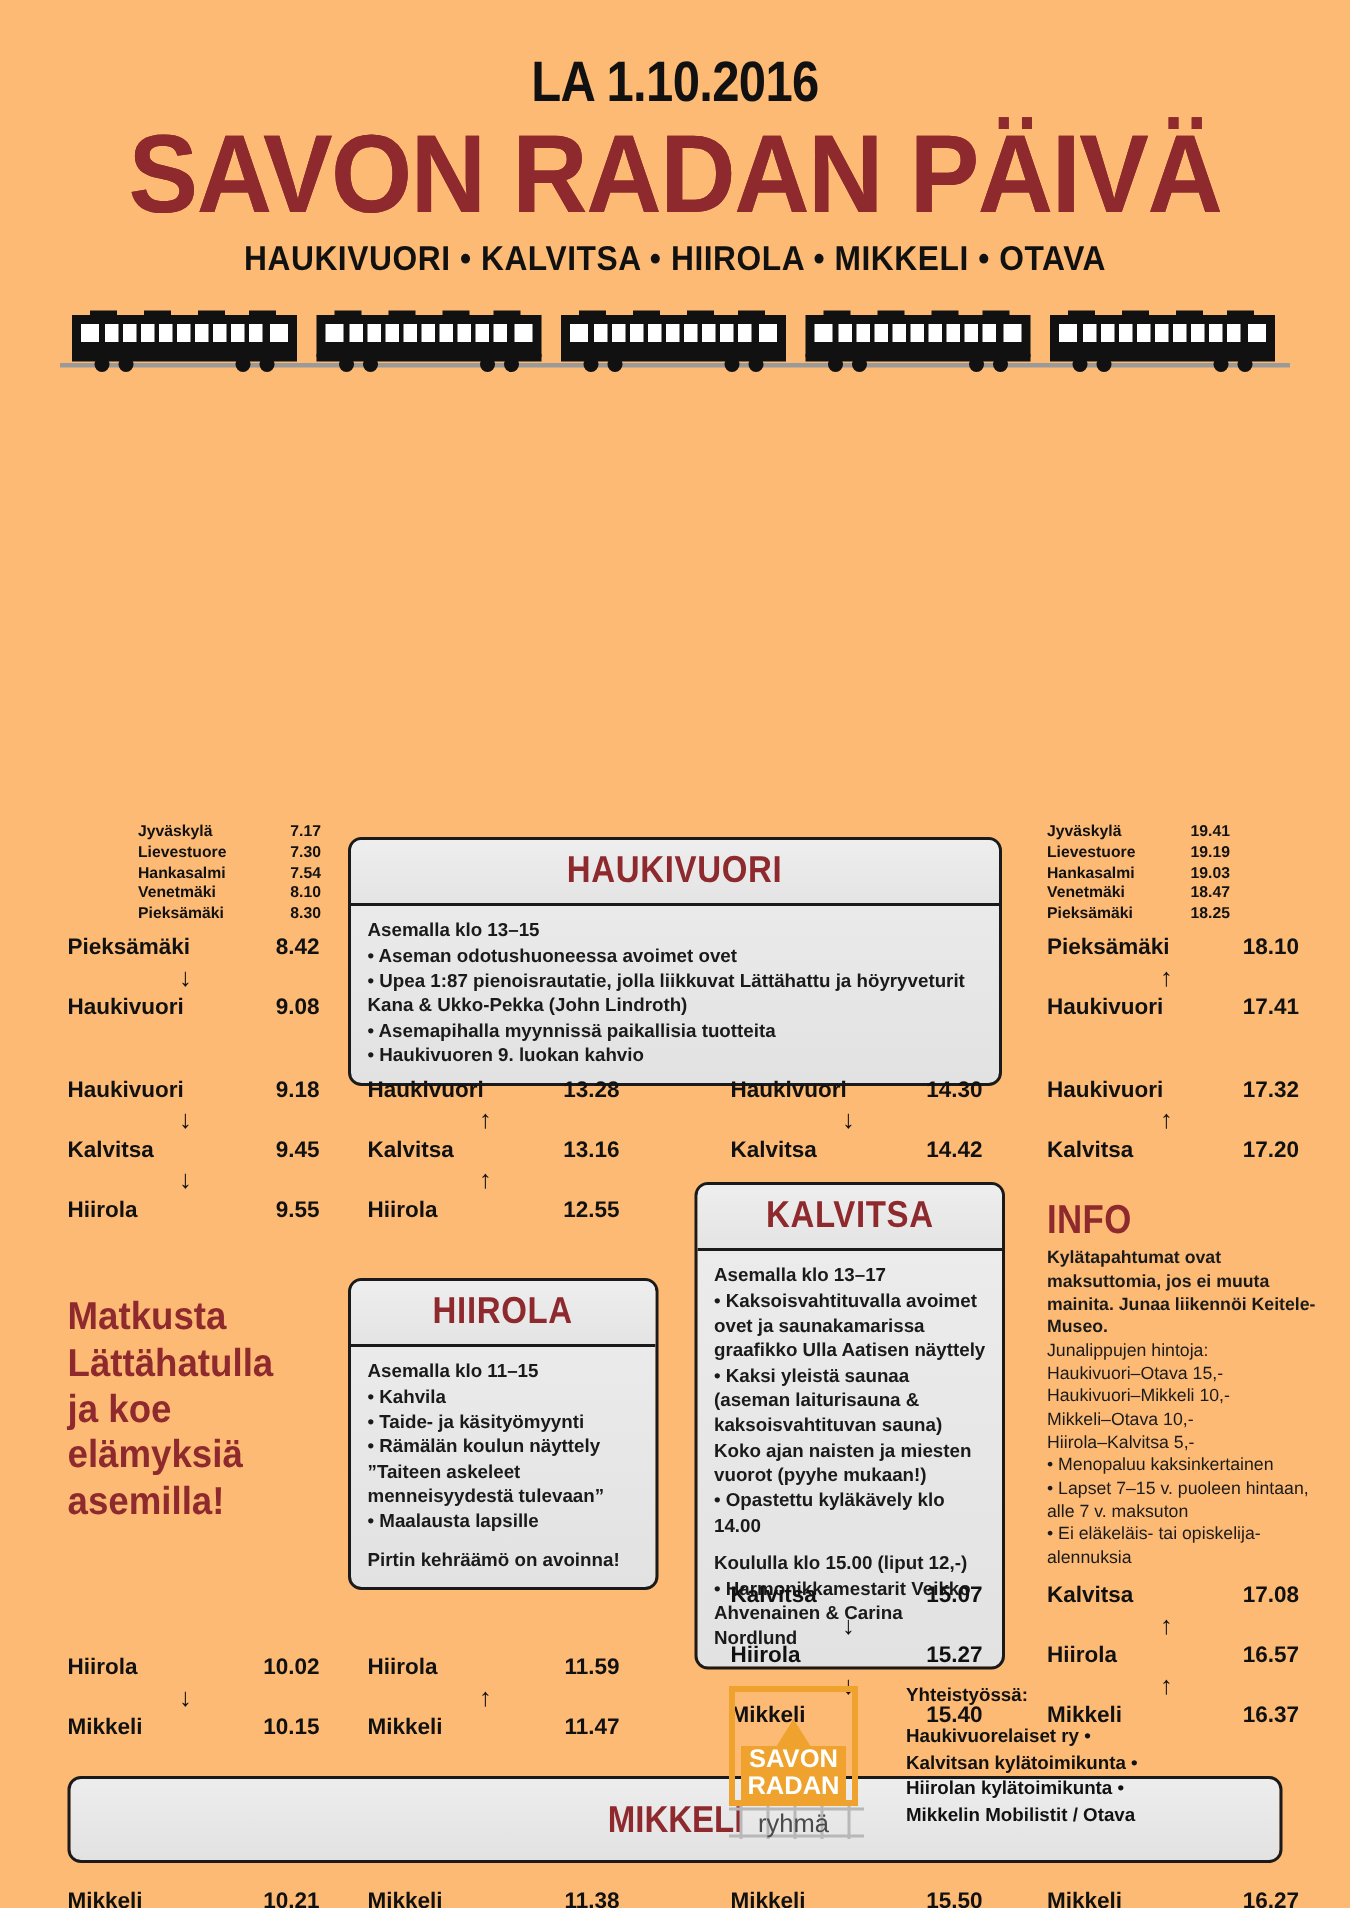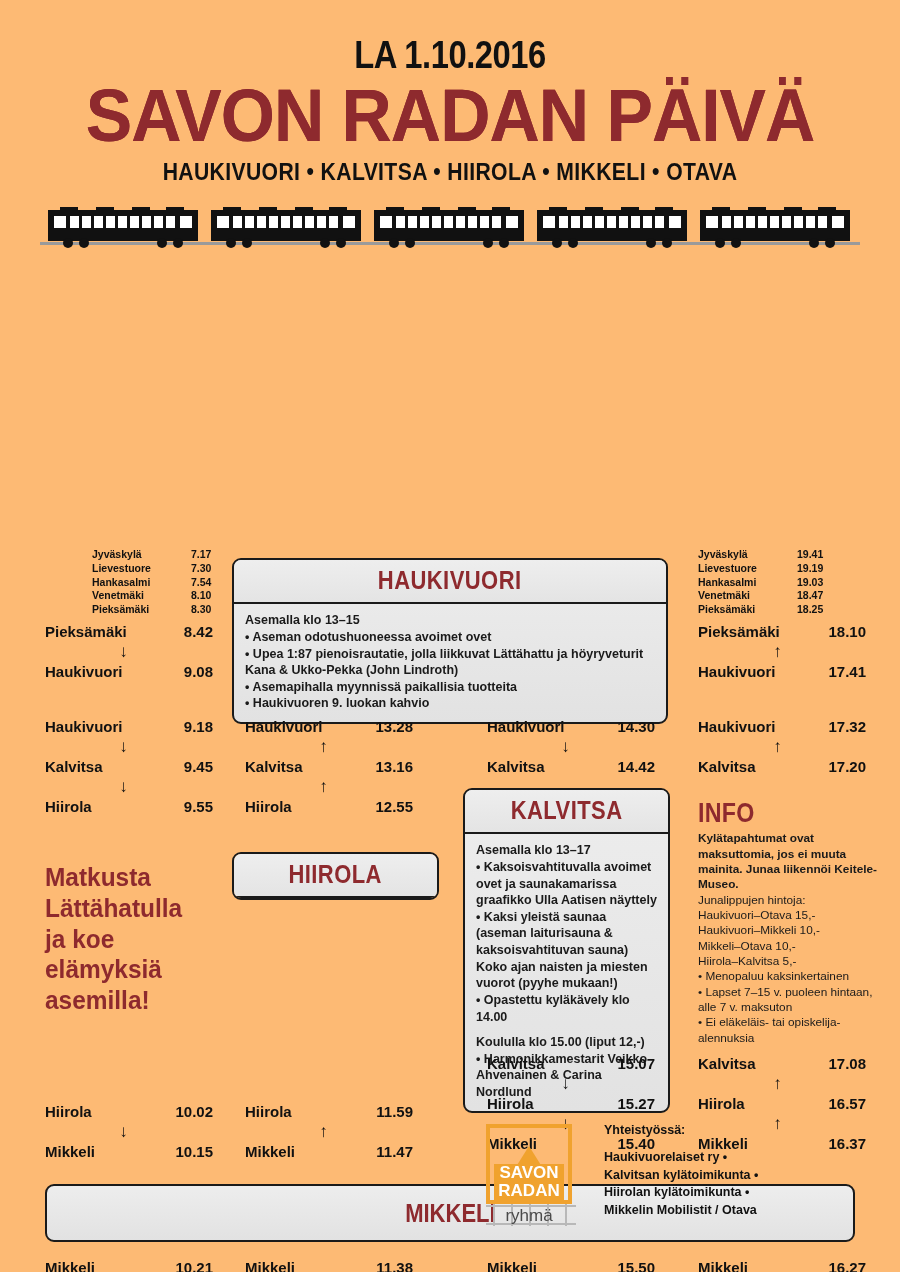--- a/index.html
+++ b/index.html
@@ -36,23 +36,23 @@
   .trainstrip { position: relative; margin: 16px 0 0 0; height: 48px; }
   .trainstrip svg { display: block; margin: 0 auto; }
 
   
   .grid { position: relative; width: 900px; }
 
   .col { position: absolute; }
 
   
   .micro { font-size: 10.5px; font-weight: bold; line-height: 1.30; color: #111; }
-  .micro .row { display: flex; gap: 23px; }
+  .micro .row { display: flex; }
   .micro .nm { width: 76px; }
-  .micro .tm { width: 46px; text-align: left; }
+  .micro .tm { width: 46px; text-align: right; }
 
   
   .tt { font-size: 15px; font-weight: bold; color: #111; }
   .tt .row { display: flex; align-items: baseline; }
   .tt .nm { flex: 0 0 108px; }
   .tt .tm { flex: 0 0 60px; text-align: right; }
   .tt .arrow { text-align: center; font-size: 17px; line-height: 1; margin: 3px 0 3px 0; padding-right: 18px; }
   .tt .arrow.r { padding-right: 16px; }
 
   
@@ -308,20 +308,29 @@
         <div>• Menopaluu kaksinkertainen</div>
         <div>• Lapset 7–15 v. puoleen hintaan, alle 7 v. maksuton</div>
         <div>• Ei eläkeläis- tai opiskelija-alennuksia</div>
       </div>
     </div>
 
     <div class="box" style="position:absolute; left:232px; top:602px; width:207px;">
       <div class="bhead">
         <span class="t">HIIROLA</span>
       </div>
+      <div class="bbody">
+        <p>Asemalla klo 11–15</p>
+        <p>• Kahvila</p>
+        <p>• Taide- ja käsityömyynti</p>
+        <p>•  Rämälän koulun näyttely</p>
+        <p>”Taiteen askeleet menneisyydestä tulevaan”</p>
+        <p>• Maalausta lapsille</p>
+        <p class="sp">Pirtin kehräämö on avoinna!</p>
+      </div>
     </div>
 
     <div class="col promo" style="left:45px; top:612px; width:185px; white-space:pre-line;">Matkusta
 Lättähatulla
 ja koe
 elämyksiä
 asemilla!</div>
 
     <div class="col tt" style="left:487px; top:805px; width:175px;">
       <div class="row">

